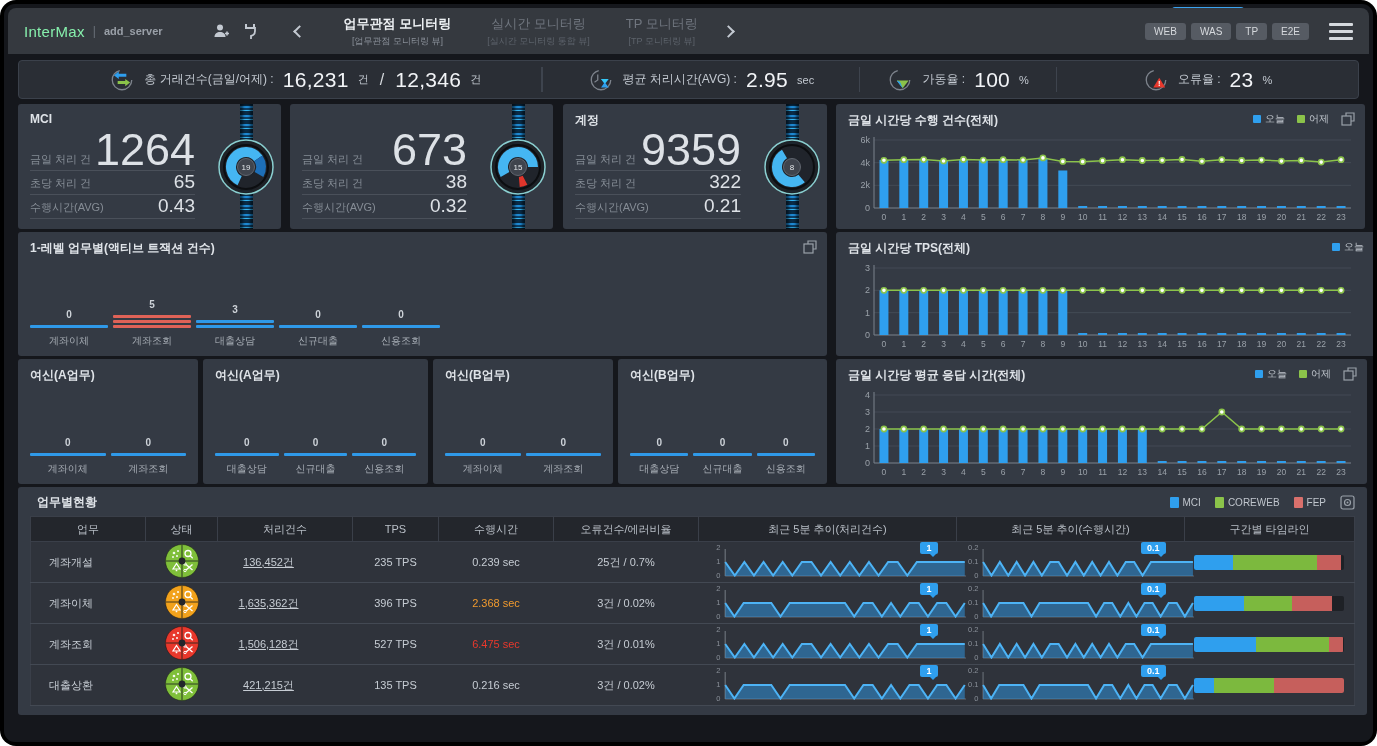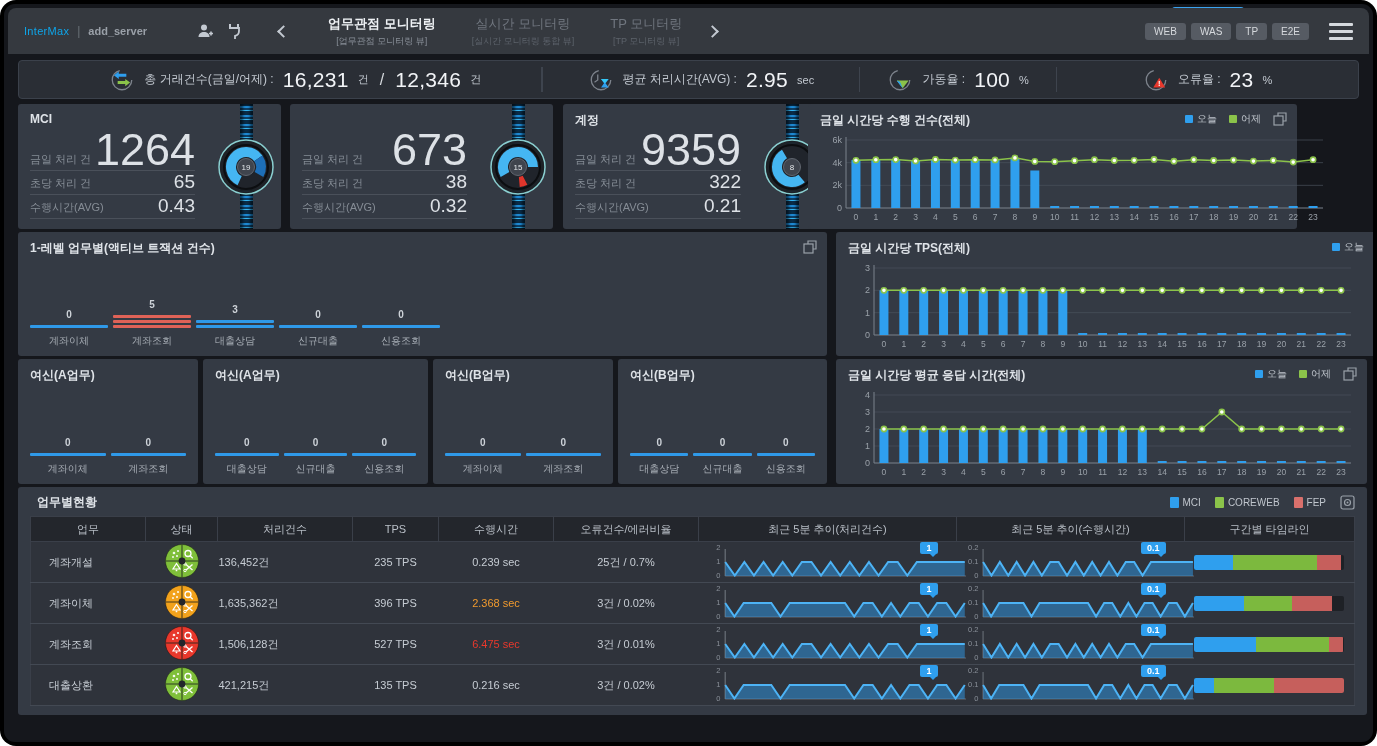--- a/index.html
+++ b/index.html
@@ -4,21 +4,21 @@
 <style>
   html,body{margin:0;padding:0;background:#ffffff;width:1377px;height:746px;overflow:hidden;
     font-family:"Liberation Sans","DejaVu Sans",sans-serif;}
   *{box-sizing:border-box;}
   .frame{position:relative;width:1377px;height:746px;background:#000;border-radius:16px;}
   .app{position:absolute;inset:4px;background:#15171c;border-radius:11px;overflow:hidden;}
 
   
   .hdr{position:absolute;left:4px;right:4px;top:4px;height:46px;background:#35393f;
        border-radius:8px 8px 0 0;display:flex;align-items:center;padding:0 16px;}
-  .logo{color:#0ea5e9;font-size:11px;letter-spacing:.3px;}
+  .logo{color:#86efac;font-size:15px;letter-spacing:.3px;}
   .hdr-div{color:#6a7078;font-size:12px;margin:0 8px;}
   .project{color:#9aa0a8;font-size:11px;font-weight:bold;}
   .hdr-icons{display:flex;gap:10px;margin-left:48px;align-items:center;}
   .chev{width:9px;height:9px;border-left:2px solid #c3c9d1;border-bottom:2px solid #c3c9d1;display:inline-block;}
   .chev.left{transform:rotate(45deg);margin-left:36px;}
   .chev.right{transform:rotate(225deg);margin-left:8px;}
   .tabs{display:flex;margin-left:22px;}
   .tab{display:flex;flex-direction:column;align-items:center;justify-content:center;padding:2px 18px;cursor:pointer;}
   .tab .t-label{font-size:13px;color:#70767f;}
   .tab .t-sub{font-size:9px;color:#5d636b;margin-top:2px;}
@@ -38,21 +38,21 @@
   .kpi .k-val{color:#f2f4f7;font-size:21px;letter-spacing:.3px;}
   .kpi .k-unit{color:#c3c9d1;font-size:11px;}
   .kpi .k-slash{color:#d6dade;font-size:16px;margin:0 2px;}
 
   
   .panel{position:absolute;background:#343a44;border-radius:3px;}
   .panel h3{margin:0;padding:8px 12px 0 12px;font-size:12px;font-weight:bold;color:#dfe3e8;}
   .p-mci{left:14px;top:100px;width:263px;height:125px;}
   .p-ch{left:286px;top:100px;width:263px;height:125px;}
   .p-acc{left:559px;top:100px;width:264px;height:125px;}
-  .p-c1{left:804px;top:100px;width:489px;height:125px;}
+  .p-c1{left:832px;top:100px;width:529px;height:125px;}
   .p-lvl{left:14px;top:228px;width:809px;height:124px;}
   .p-c2{left:832px;top:228px;width:608px;height:124px;}
   .p-a1{left:14px;top:355px;width:180px;height:125px;}
   .p-a2{left:199px;top:355px;width:225px;height:125px;}
   .p-a3{left:429px;top:355px;width:180px;height:125px;}
   .p-a4{left:614px;top:355px;width:209px;height:125px;}
   .p-c3{left:832px;top:355px;width:531px;height:125px;}
   .p-table{left:14px;top:483px;width:1349px;height:228px;}
   .p-footer{left:14px;top:713px;width:1349px;height:26px;background:transparent;display:flex;align-items:center;justify-content:space-between;}
 
@@ -86,21 +86,21 @@
   .tbl-head{display:flex;align-items:center;justify-content:space-between;padding:7px 12px 5px 12px;}
   .tbl-head h3{padding:0;margin-left:7px;}
   .tbl-legend{display:flex;align-items:center;gap:14px;}
   table.biz{width:calc(100% - 24px);margin:0 12px;border-collapse:collapse;table-layout:fixed;}
   table.biz th{background:#23262c;color:#b9bfc7;font-size:11px;font-weight:normal;height:25px;
       border:1px solid #3a3f49;}
   table.biz td{border-bottom:1px solid #434953;height:40px;background:#2f333b;color:#c6ccd3;font-size:11px;}
   table.biz tr td:first-child{border-left:1px solid #3a3f49;}
   table.biz tr td:last-child{border-right:1px solid #3a3f49;}
   td.c-name{padding-left:18px;}
-  td.c-count{text-align:left;padding-right:34px;}
+  td.c-count{text-align:center;padding-right:34px;text-decoration:underline;}
   td.c-center{text-align:center;}
   td .t-warn{color:#f09a2e;margin-top:12px;}
   td .t-crit{color:#e8382c;}
   .trend{position:relative;height:36px;margin:0 10px 0 4px;padding-left:20px;}
   .trend .yl{position:absolute;left:0;width:17px;text-align:right;font-size:7.5px;color:#8a9099;line-height:1;}
   .trend svg{position:absolute;left:20px;right:2px;top:3px;}
   .t-badge{position:absolute;top:-2px;right:8px;background:#2f9fee;color:#fff;font-size:9px;font-weight:bold;
      padding:1px 6px;border-radius:2px;}
   .t-badge:after{content:"";position:absolute;right:2px;top:100%;border:3px solid transparent;border-top-color:#2f9fee;}
   .tl{width:150px;height:15px;margin:0 auto;background:#1e2126;border-radius:2px;display:flex;overflow:hidden;}

